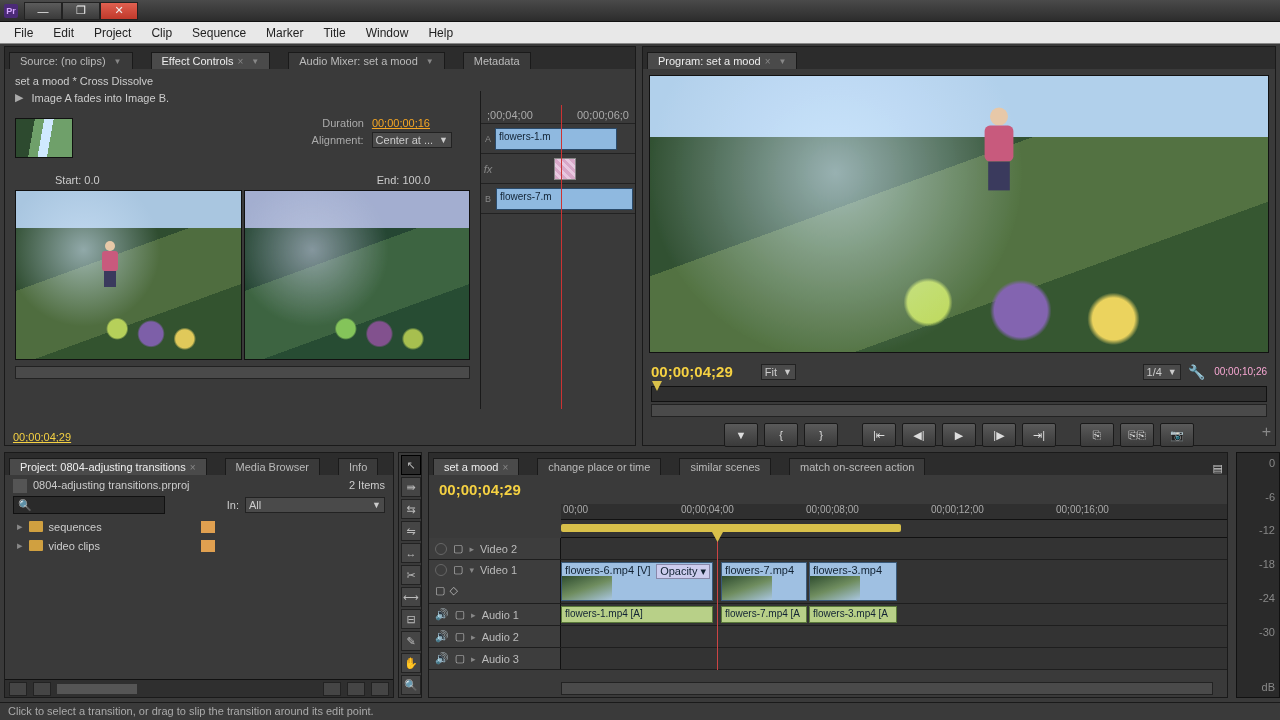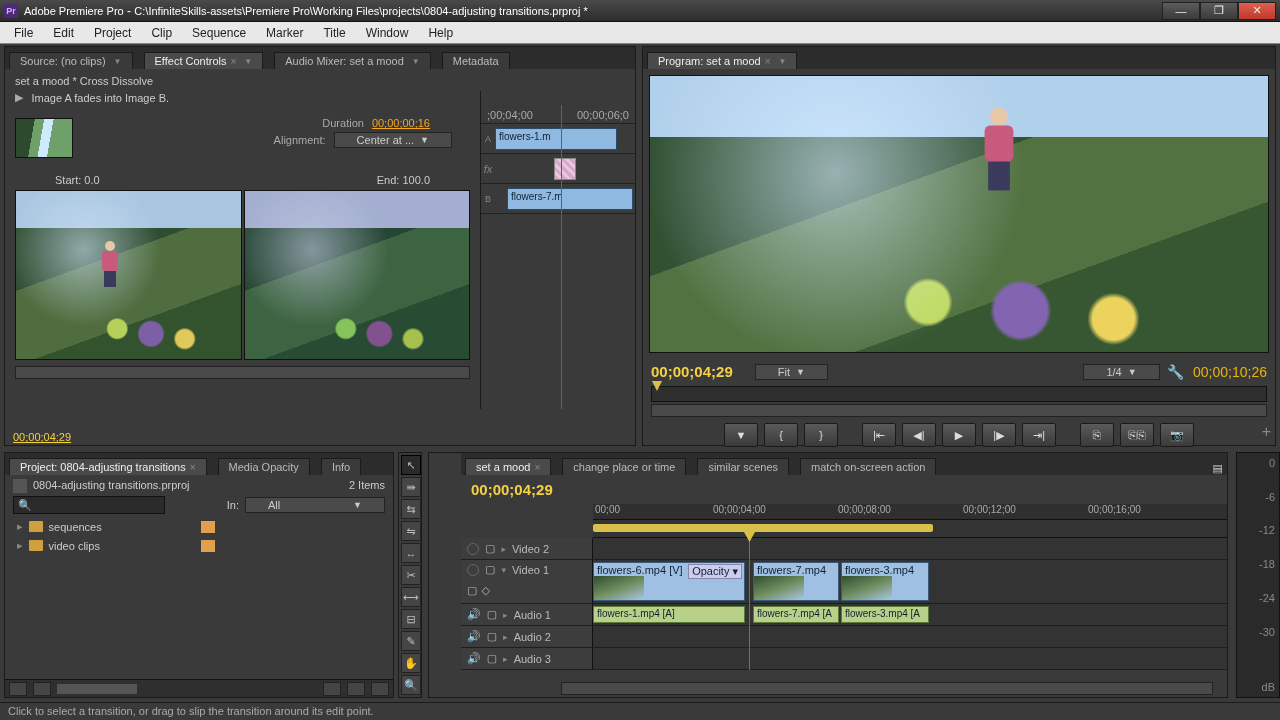--- a/index.html
+++ b/index.html
@@ -6,30 +6,30 @@
 body { width: 1280px; height: 720px; background: #3a3a3a; color: #ccc; overflow: hidden; position: relative; }
 .titlebar { height: 22px; background: linear-gradient(#4a4a4a,#2c2c2c); display: flex; align-items: center; padding: 3px 4px; border-bottom: 1px solid #111; }
 .titlebar .pr { width: 14px; height: 14px; background: #4b2a77; color: #d7a8ff; font-weight: bold; font-size: 9px; display: flex; align-items: center; justify-content: center; margin-right: 6px; border-radius: 2px; }
 .titlebar .title { flex: 1; color: #fff; font-size: 12px; }
 .winbtns { display: flex; gap: 0; }
 .winbtn { width: 38px; height: 18px; background: linear-gradient(#5c5c5c,#3a3a3a); border: 1px solid #222; display: flex; align-items: center; justify-content: center; color: #eee; font-size: 11px; }
 .winbtn.close { background: linear-gradient(#e06050,#c0392b); }
 .menubar { height: 22px; background: #e8e8e8; display: flex; align-items: center; padding: 0 4px; border-bottom: 1px solid #888; }
 .menubar .mi { padding: 2px 10px; color: #222; font-size: 12px; }
 .panel { position: absolute; background: #3a3a3a; border: 1px solid #1a1a1a; }
-.tabbar { height: 22px; display: flex; align-items: flex-end; background: #2c2c2c; padding: 0 4px; gap: 11px; }
+.tabbar { height: 22px; display: flex; align-items: flex-end; background: #2c2c2c; padding: 0 4px; gap: 18px; }
 .tab { padding: 2px 10px; background: #3a3a3a; color: #bbb; border: 1px solid #1a1a1a; border-bottom: none; font-size: 11px; display:flex; align-items:center; gap:4px;}
 .tab.active { background: #4a4a4a; color: #eee; }
 .tab .x { font-size:10px; color:#888; }
 .tab .menutri { font-size:8px; color:#888; margin-left:4px;}
 .ec-body { padding: 6px 10px; }
 .ec-row { display: flex; align-items: center; margin: 3px 0; gap: 8px; }
 .ec-row .lab { color: #aaa; }
 .ec-row .val { color: #f5a623; text-decoration: underline; }
-.dd { background: #4a4a4a; border: 1px solid #222; padding: 1px 22px; display: flex; align-items: center; gap: 6px; }
+.dd { background: #4a4a4a; border: 1px solid #222; padding: 1px 3px; display: flex; align-items: center; gap: 6px; }
 .media-thumb { width: 58px; height: 40px; border:1px solid #111; background: linear-gradient(100deg,#2d4a2f 0 30%,#6fa06a 30% 45%, #cfe9ff 45% 60%, #6fa06a 60% 100%); margin:4px 0; }
 .se-preview { display:flex; gap:2px; margin-top:4px;}
 .se-preview .frame { flex:1; height:170px; border:1px solid #111; position:relative; overflow:hidden; background:#223322;}
 .scene { position:absolute; inset:0; background:
   radial-gradient(circle at 30% 35%, rgba(210,230,250,.6), transparent 40%),
   linear-gradient(180deg, #a9c6e0 0 22%, transparent 22%),
   radial-gradient(circle at 60% 85%, #7d5fa8 0 6%, transparent 7%),
   radial-gradient(circle at 45% 82%, #b6d05a 0 5%, transparent 6%),
   radial-gradient(circle at 75% 88%, #e0c95a 0 4%, transparent 5%),
   linear-gradient(160deg,#2f4d30 0 40%,#4f6d3f 40% 70%,#33532f 70% 100%);
@@ -42,35 +42,35 @@
 .timecode-hdr{display:flex;justify-content:space-between;padding:2px 6px;color:#aaa;font-size:10px;border-bottom:1px solid #222;margin-top:16px;}
 .minitrack{height:30px;border-bottom:1px solid #222;display:flex;align-items:center;}
 .minitrack .tl{width:14px;text-align:center;color:#888;font-size:9px;}
 .minitrack .clip{height:22px;background:#8fb9e0;border:1px solid #2a4a6a;flex:1;margin-right:2px;font-size:10px;color:#123;padding:2px 3px;overflow:hidden;}
 .playhead-red{position:absolute;top:14px;bottom:0;width:1px;background:#cc3333;left:80px;}
 .program { position:absolute; }
 .monitor { position:relative; margin:6px; border:1px solid #111; overflow:hidden;}
 .monitor .scene{filter:brightness(1.05);}
 .mon-ctrl { display:flex;align-items:center;padding:4px 8px;gap:8px;}
 .tc-yellow{color:#f5d142;font-size:15px;font-weight:bold;}
-.tc-white{color:#eab308;font-size:14px;}
+.tc-white{color:#f9a8d4;font-size:10px;}
 .transport{display:flex;gap:6px;justify-content:center;padding:4px 0;}
 .tbtn{width:34px;height:24px;background:linear-gradient(#5a5a5a,#3a3a3a);border:1px solid #1a1a1a;border-radius:2px;display:flex;align-items:center;justify-content:center;color:#ddd;font-size:11px;}
 .proj-body{padding:4px 8px;}
 .search{display:flex;align-items:center;gap:6px;margin:3px 0;}
 .search input{flex:0 0 140px;background:#2a2a2a;border:1px solid #111;color:#ccc;padding:2px 4px;}
 .proj-cols{display:flex;border-top:1px solid #222;border-bottom:1px solid #222;background:#333;padding:2px 0;}
 .proj-cols div{padding:0 8px;color:#bbb;}
 .bin-row{display:flex;align-items:center;gap:6px;padding:3px 4px;}
 .folder-ico{width:14px;height:11px;background:#d0a040;border-radius:1px;}
 .label-sw{width:14px;height:12px;background:#e0a050;}
 .toolcol{width:24px;display:flex;flex-direction:column;gap:2px;padding:2px;background:#3a3a3a;border:1px solid #1a1a1a;}
 .toolbtn{width:20px;height:20px;background:#454545;border:1px solid #222;display:flex;align-items:center;justify-content:center;color:#bbb;font-size:11px;}
 .toolbtn.active{background:#2a2a2a;border-color:#000;}
-.tl-panel{position:absolute;background:#3a3a3a;border:1px solid #1a1a1a;padding-left:32px;}
+.tl-panel{position:absolute;background:#3a3a3a;border:1px solid #1a1a1a;}
 .tl-ruler{height:16px;background:#2f2f2f;position:relative;border-bottom:1px solid #111;margin-left:132px;}
 .tl-ruler .tick{position:absolute;top:0;color:#aaa;font-size:10px;}
 .tl-playbar{height:18px;background:#333;margin-left:132px;position:relative;border-bottom:1px solid #111;}
 .tl-playbar .workarea{position:absolute;top:4px;height:8px;left:0;width:340px;background:#d8c04a;border-radius:2px;}
 .tl-playhead{position:absolute;top:0;bottom:0;width:1px;background:#cc4444;}
 .tl-playhead .head{position:absolute;top:-6px;left:-5px;width:11px;height:10px;background:#d8c04a;clip-path:polygon(0 0,100% 0,50% 100%);}
 .track{display:flex;border-bottom:1px solid #1e1e1e;}
 .trhdr{width:132px;background:#3d3d3d;border-right:1px solid #111;display:flex;align-items:center;gap:6px;padding:0 6px;color:#bbb;}
 .trhdr .eye{width:12px;height:12px;border:1px solid #666;border-radius:50%;}
 .trhdr .tri{font-size:9px;color:#888;}
@@ -85,23 +85,20 @@
 .botbar .bb{width:18px;height:14px;background:#454545;border:1px solid #222;}
 .scroll-gray{height:13px;background:#4a4a4a;border:1px solid #222;}
 .ec-bot-tc{position:absolute;bottom:0;left:0;padding:2px 8px;}
 .plus-corner{position:absolute;right:4px;bottom:4px;color:#888;font-size:16px;}
 </style>
 </head>
 <body>
 
 <div class="titlebar">
   <div class="pr">Pr</div>
-  <div class="title">
-    <span>Adobe Premiere Pro</span> - <span>C:\InfiniteSkills-assets\Premiere Pro\Working Files\projects\0804-adjusting transitions.prproj *</span>
-  </div>
   <div class="winbtns">
     <div class="winbtn">—</div>
     <div class="winbtn">❐</div>
     <div class="winbtn close">✕</div>
   </div>
 </div>
 
 <div class="menubar">
   <div class="mi">File</div>
   <div class="mi">Edit</div>
@@ -185,21 +182,21 @@
           <div class="clip" style="margin-left:0;margin-right:18px;">flowers-1.m</div>
         </div>
       <div class="minitrack">
           <div class="tl"><i>fx</i></div>
           <div style="flex:1;display:flex;justify-content:center;">
             <div style="width:22px;height:22px;background:repeating-linear-gradient(45deg,#d8a8c8 0 3px,#e8c8e0 3px 6px);border:1px solid #888;"></div>
           </div>
         </div>
       <div class="minitrack">
           <div class="tl">B</div>
-          <div class="clip" style="margin-left:12px;">flowers-7.m</div>
+          <div class="clip" style="margin-left:1px;">flowers-7.m</div>
         </div>
       <div class="playhead-red"></div>
     </div>
   </div>
   <div class="ec-bot-tc"><span class="val" style="color:#f5d142;text-decoration:underline">00;00;04;29</span></div>
 </div>
 
 <div class="panel program" style="left:642px;top:46px;width:634px;height:400px;">
   <div class="tabbar">
     <div class="tab active">
@@ -211,21 +208,21 @@
   <div class="monitor" style="height:278px;">
     <div class="scene"></div>
     <div class="person" style="left:55%;top:18%;transform:scale(1.8);">
         <div class="head"></div>
         <div class="body"></div>
         <div class="legs"></div>
       </div>
   </div>
   <div class="mon-ctrl">
     <span class="tc-yellow">00;00;04;29</span>
-    <div class="dd" style="margin-left:14px;align-items:center;">
+    <div class="dd" style="margin-left:20px;align-items:center;">
         <span>Fit</span>
         <span style="font-size:9px">▼</span>
       </div>
     <div style="flex:1"></div>
     <div class="dd">
         <span>1/4</span>
         <span style="font-size:9px">▼</span>
       </div>
     <span style="font-size:14px;color:#aaa;">🔧</span>
     <span class="tc-white">00;00;10;26</span>
@@ -251,21 +248,21 @@
   </div>
   <div class="plus-corner">+</div>
 </div>
 
 <div class="panel" style="left:4px;top:452px;width:390px;height:246px;">
   <div class="tabbar">
     <div class="tab active">
         <span>Project: 0804-adjusting transitions</span>
         <span class="x">×</span>
       </div>
-    <div class="tab">Media Opacity</div>
+    <div class="tab">Media Browser</div>
     <div class="tab">Info</div>
   </div>
   <div class="proj-body">
     <div style="display:flex;align-items:flex-start;gap:6px;">
       <div style="width:14px;height:14px;background:#555;"></div>
       <span>0804-adjusting transitions.prproj</span>
       <span style="margin-left:auto">2 Items</span>
     </div>
     <div class="search">
       <input type="text" placeholder="🔍" style="">

